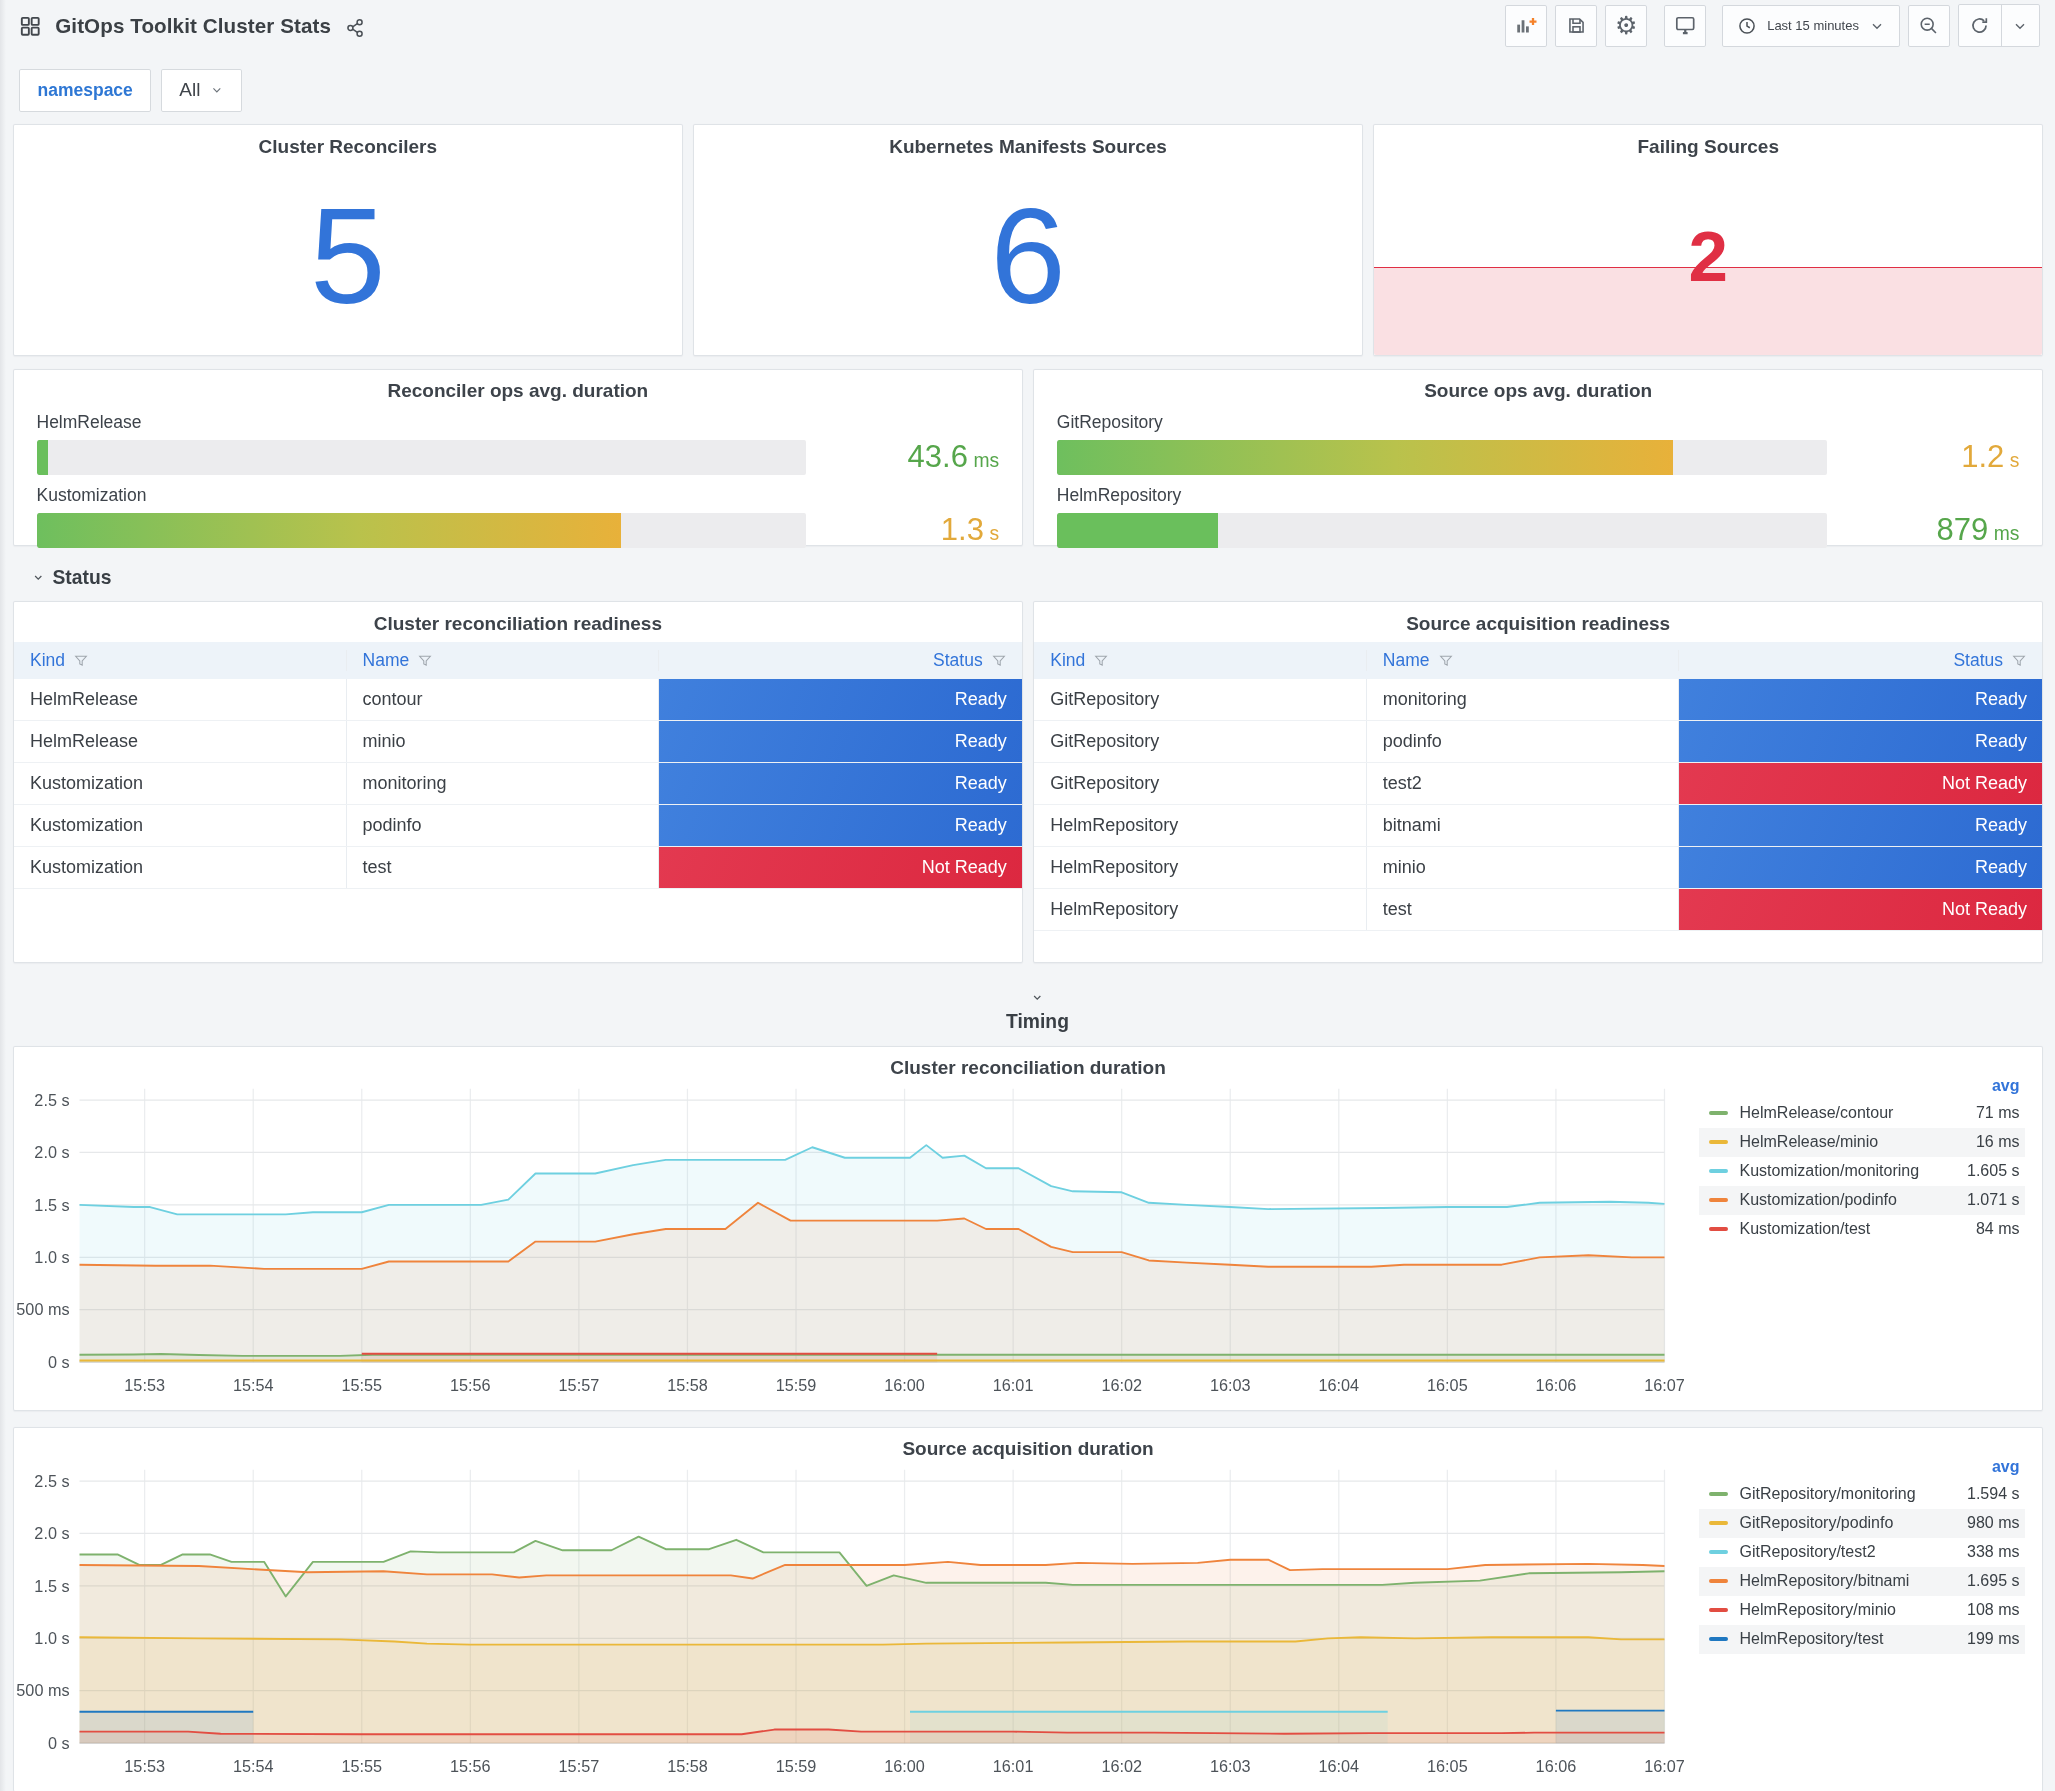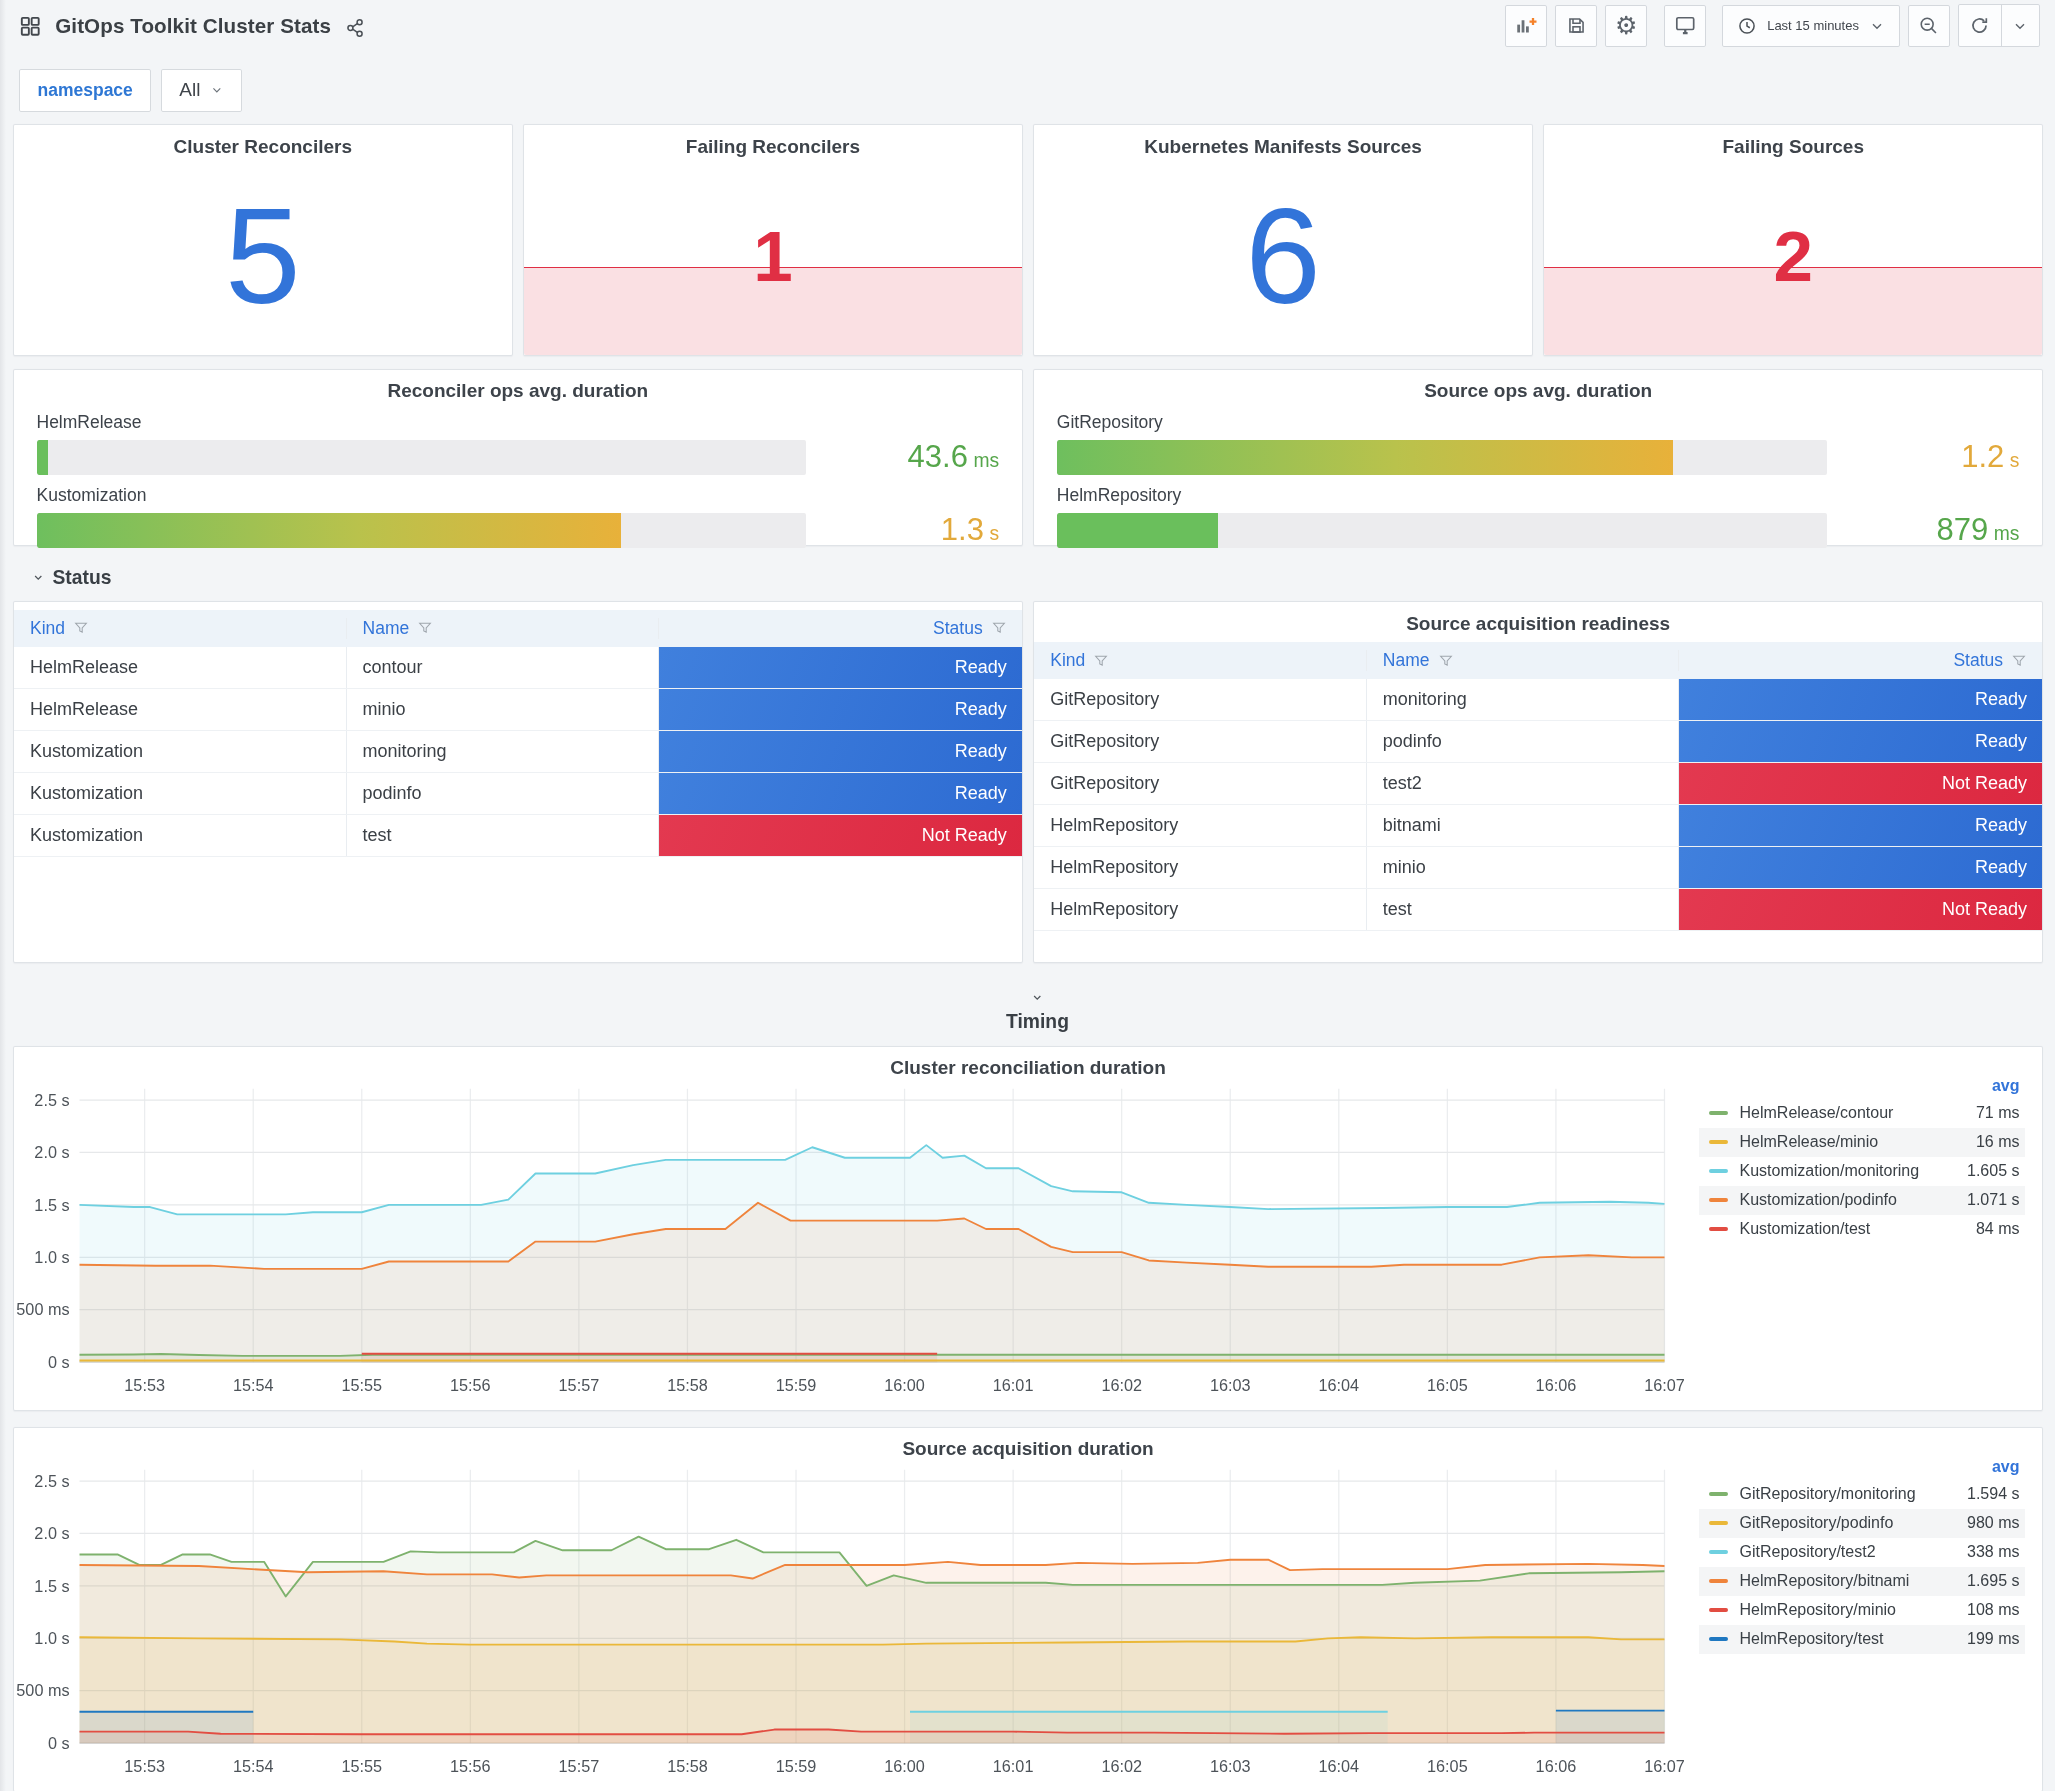--- a/index.html
+++ b/index.html
@@ -175,25 +175,20 @@
   </div>
 </div>
 
 <div class="content">
   <div class="row" id="stats-row">
       <div class="panel stat-panel">
         <div class="panel-title">Cluster Reconcilers</div>
         <div class="stat-value big" style="color: rgb(50, 116, 217);">5</div>
       </div>
       <div class="panel stat-panel">
-        <div class="panel-title">Failing Reconcilers</div>
-        <div class="stat-spark"></div>
-        <div class="stat-value small" style="color: rgb(224, 47, 68);">1</div>
-      </div>
-      <div class="panel stat-panel">
         <div class="panel-title">Kubernetes Manifests Sources</div>
         <div class="stat-value big" style="color: rgb(50, 116, 217);">6</div>
       </div>
       <div class="panel stat-panel">
         <div class="panel-title">Failing Sources</div>
         <div class="stat-spark"></div>
         <div class="stat-value small" style="color: rgb(224, 47, 68);">2</div>
       </div>
     </div>
   <div class="row" id="gauges-row">
@@ -234,20 +229,21 @@
     </div>
 
   <div class="section-header">
     <svg width="12.5" height="12.5" viewBox="0 0 24 24" fill="none" stroke="#50565c" stroke-width="2.4">
         <path d="M6 9.5l6 6 6-6"></path>
       </svg>
     <span>Status</span>
   </div>
   <div class="row" id="tables-row">
       <div class="panel table-panel">
+        <div class="panel-title">Cluster reconciliation readiness</div>
         <div class="gtable">
           <div class="gt-header">
             <div class="cell col-kind">
               <span>Kind</span>
               <svg width="16" height="16" viewBox="0 0 24 24" fill="none" stroke="#9fa6ad" stroke-width="1.6">
                 <path d="M4 5h16l-6.2 7v6.2l-3.6-1.9V12z"></path>
               </svg>
             </div>
             <div class="cell col-name">
               <span>Name</span>

